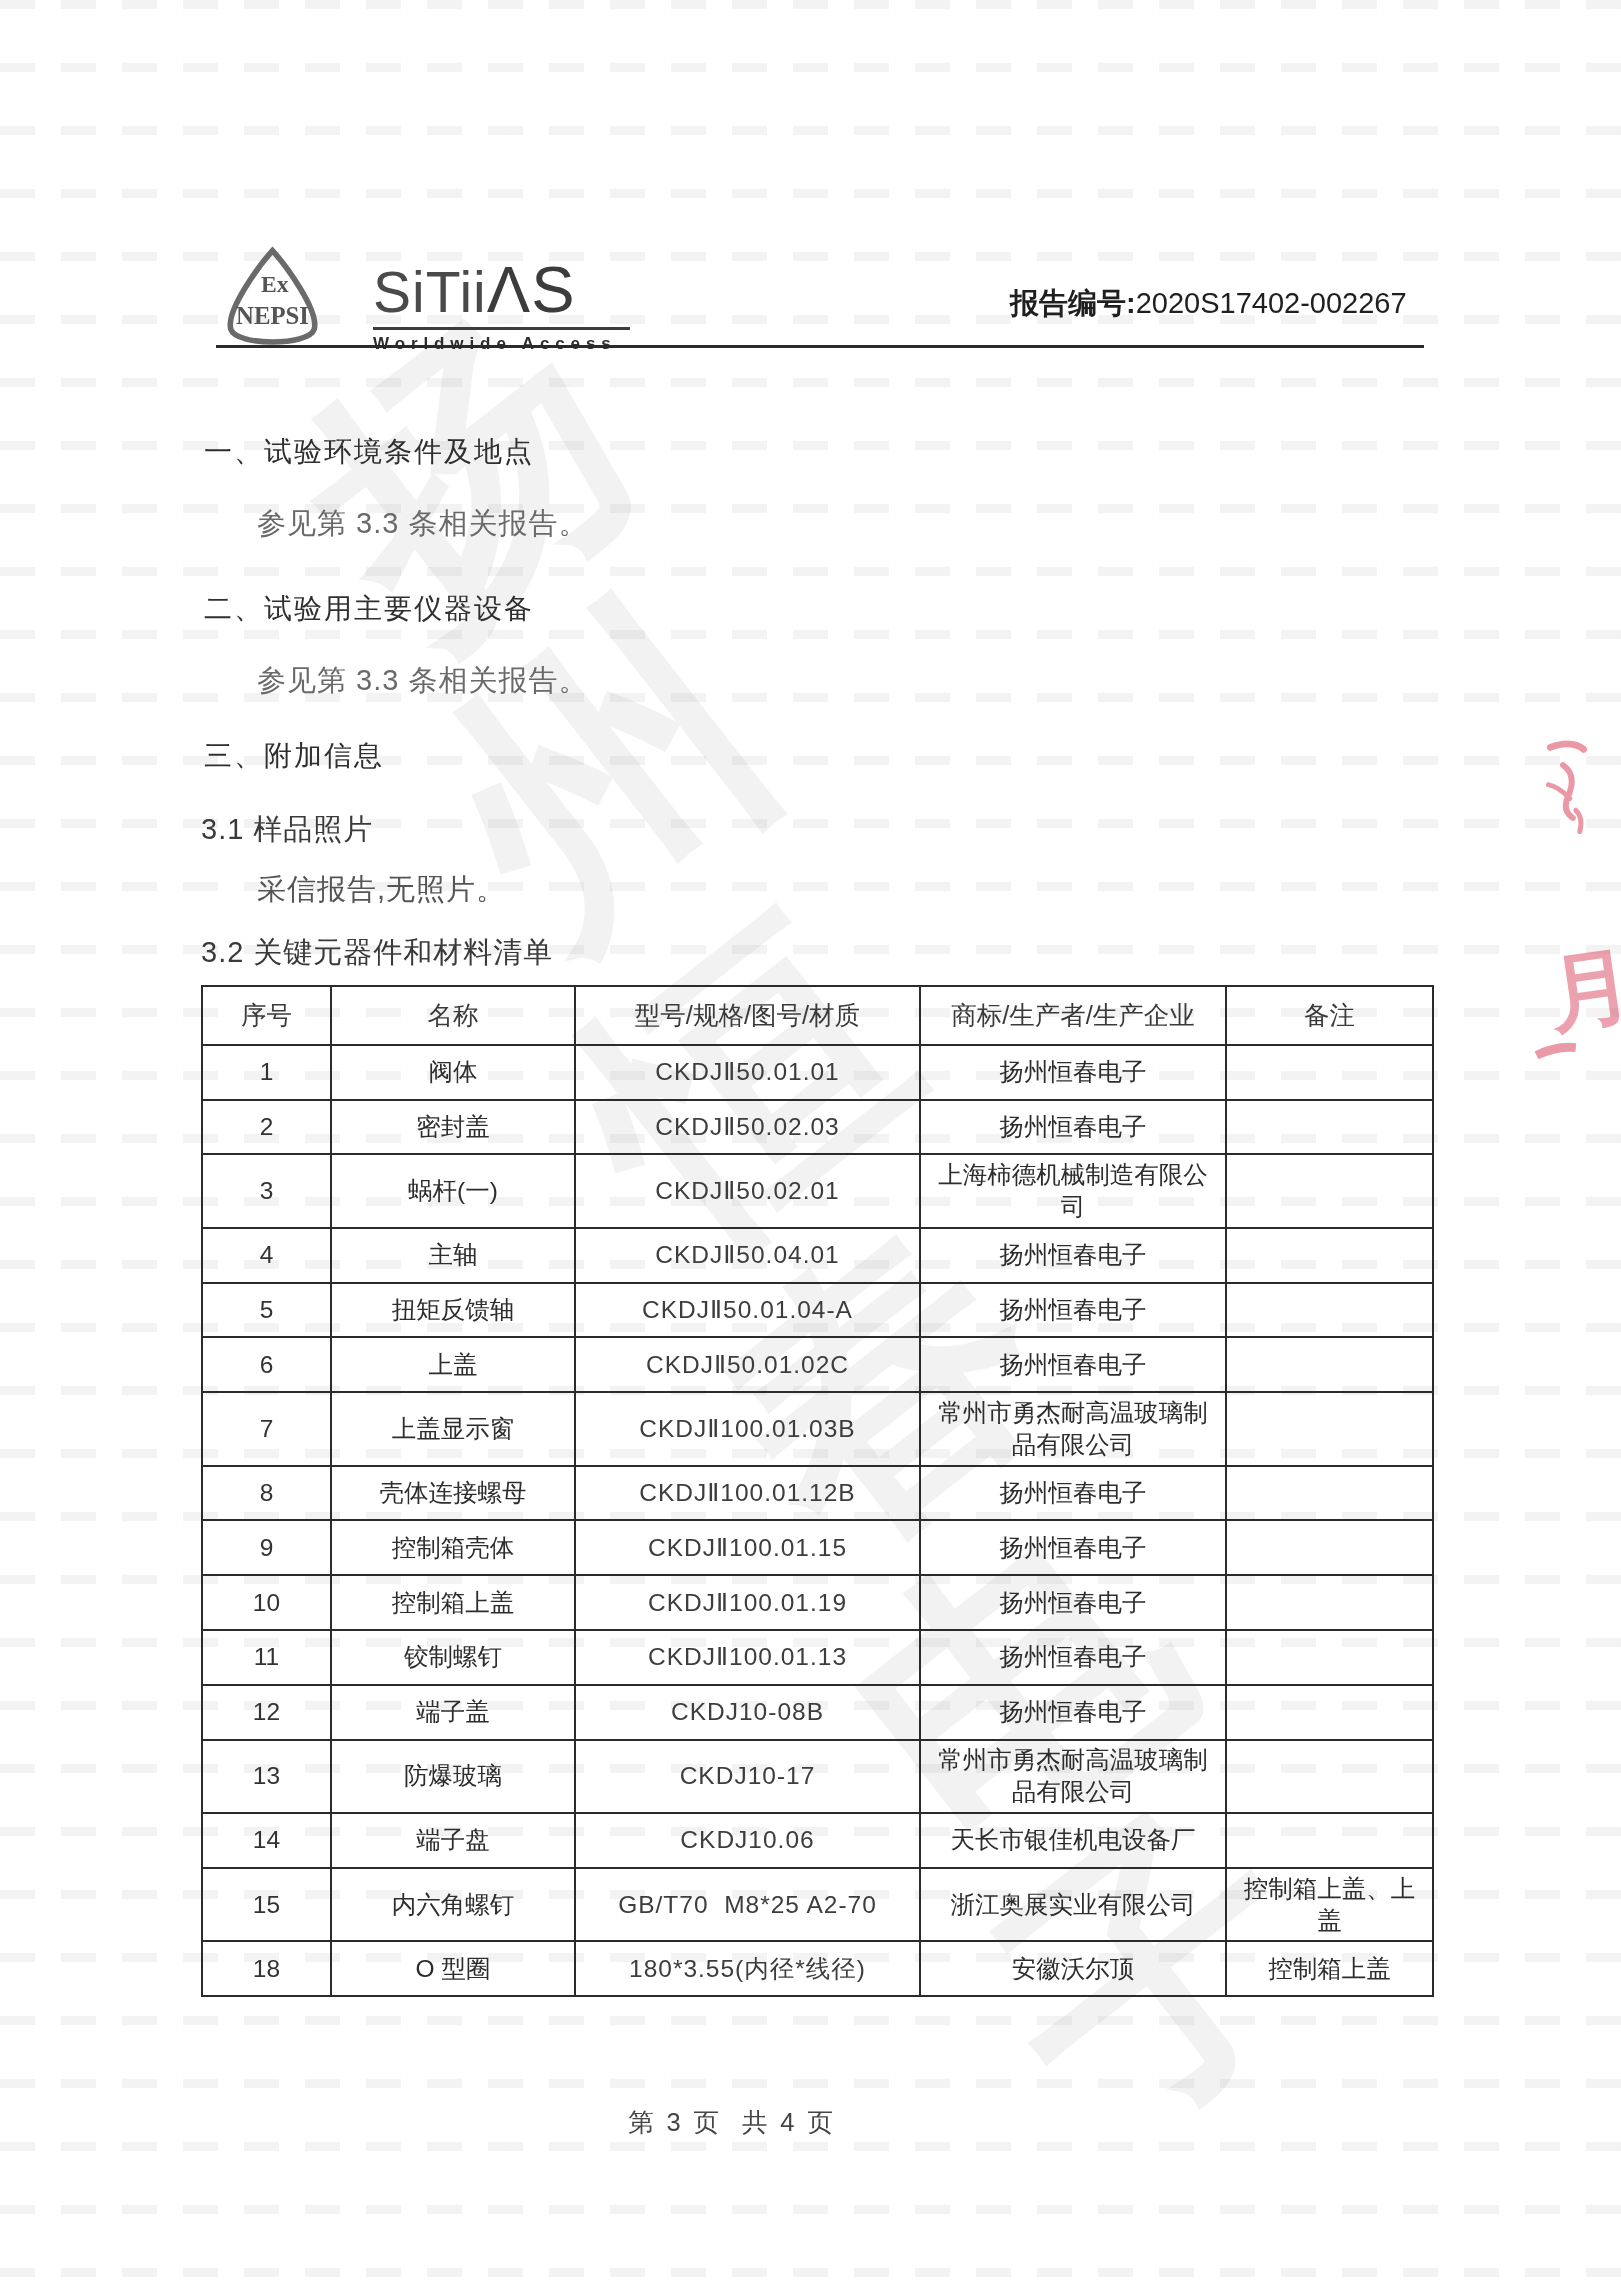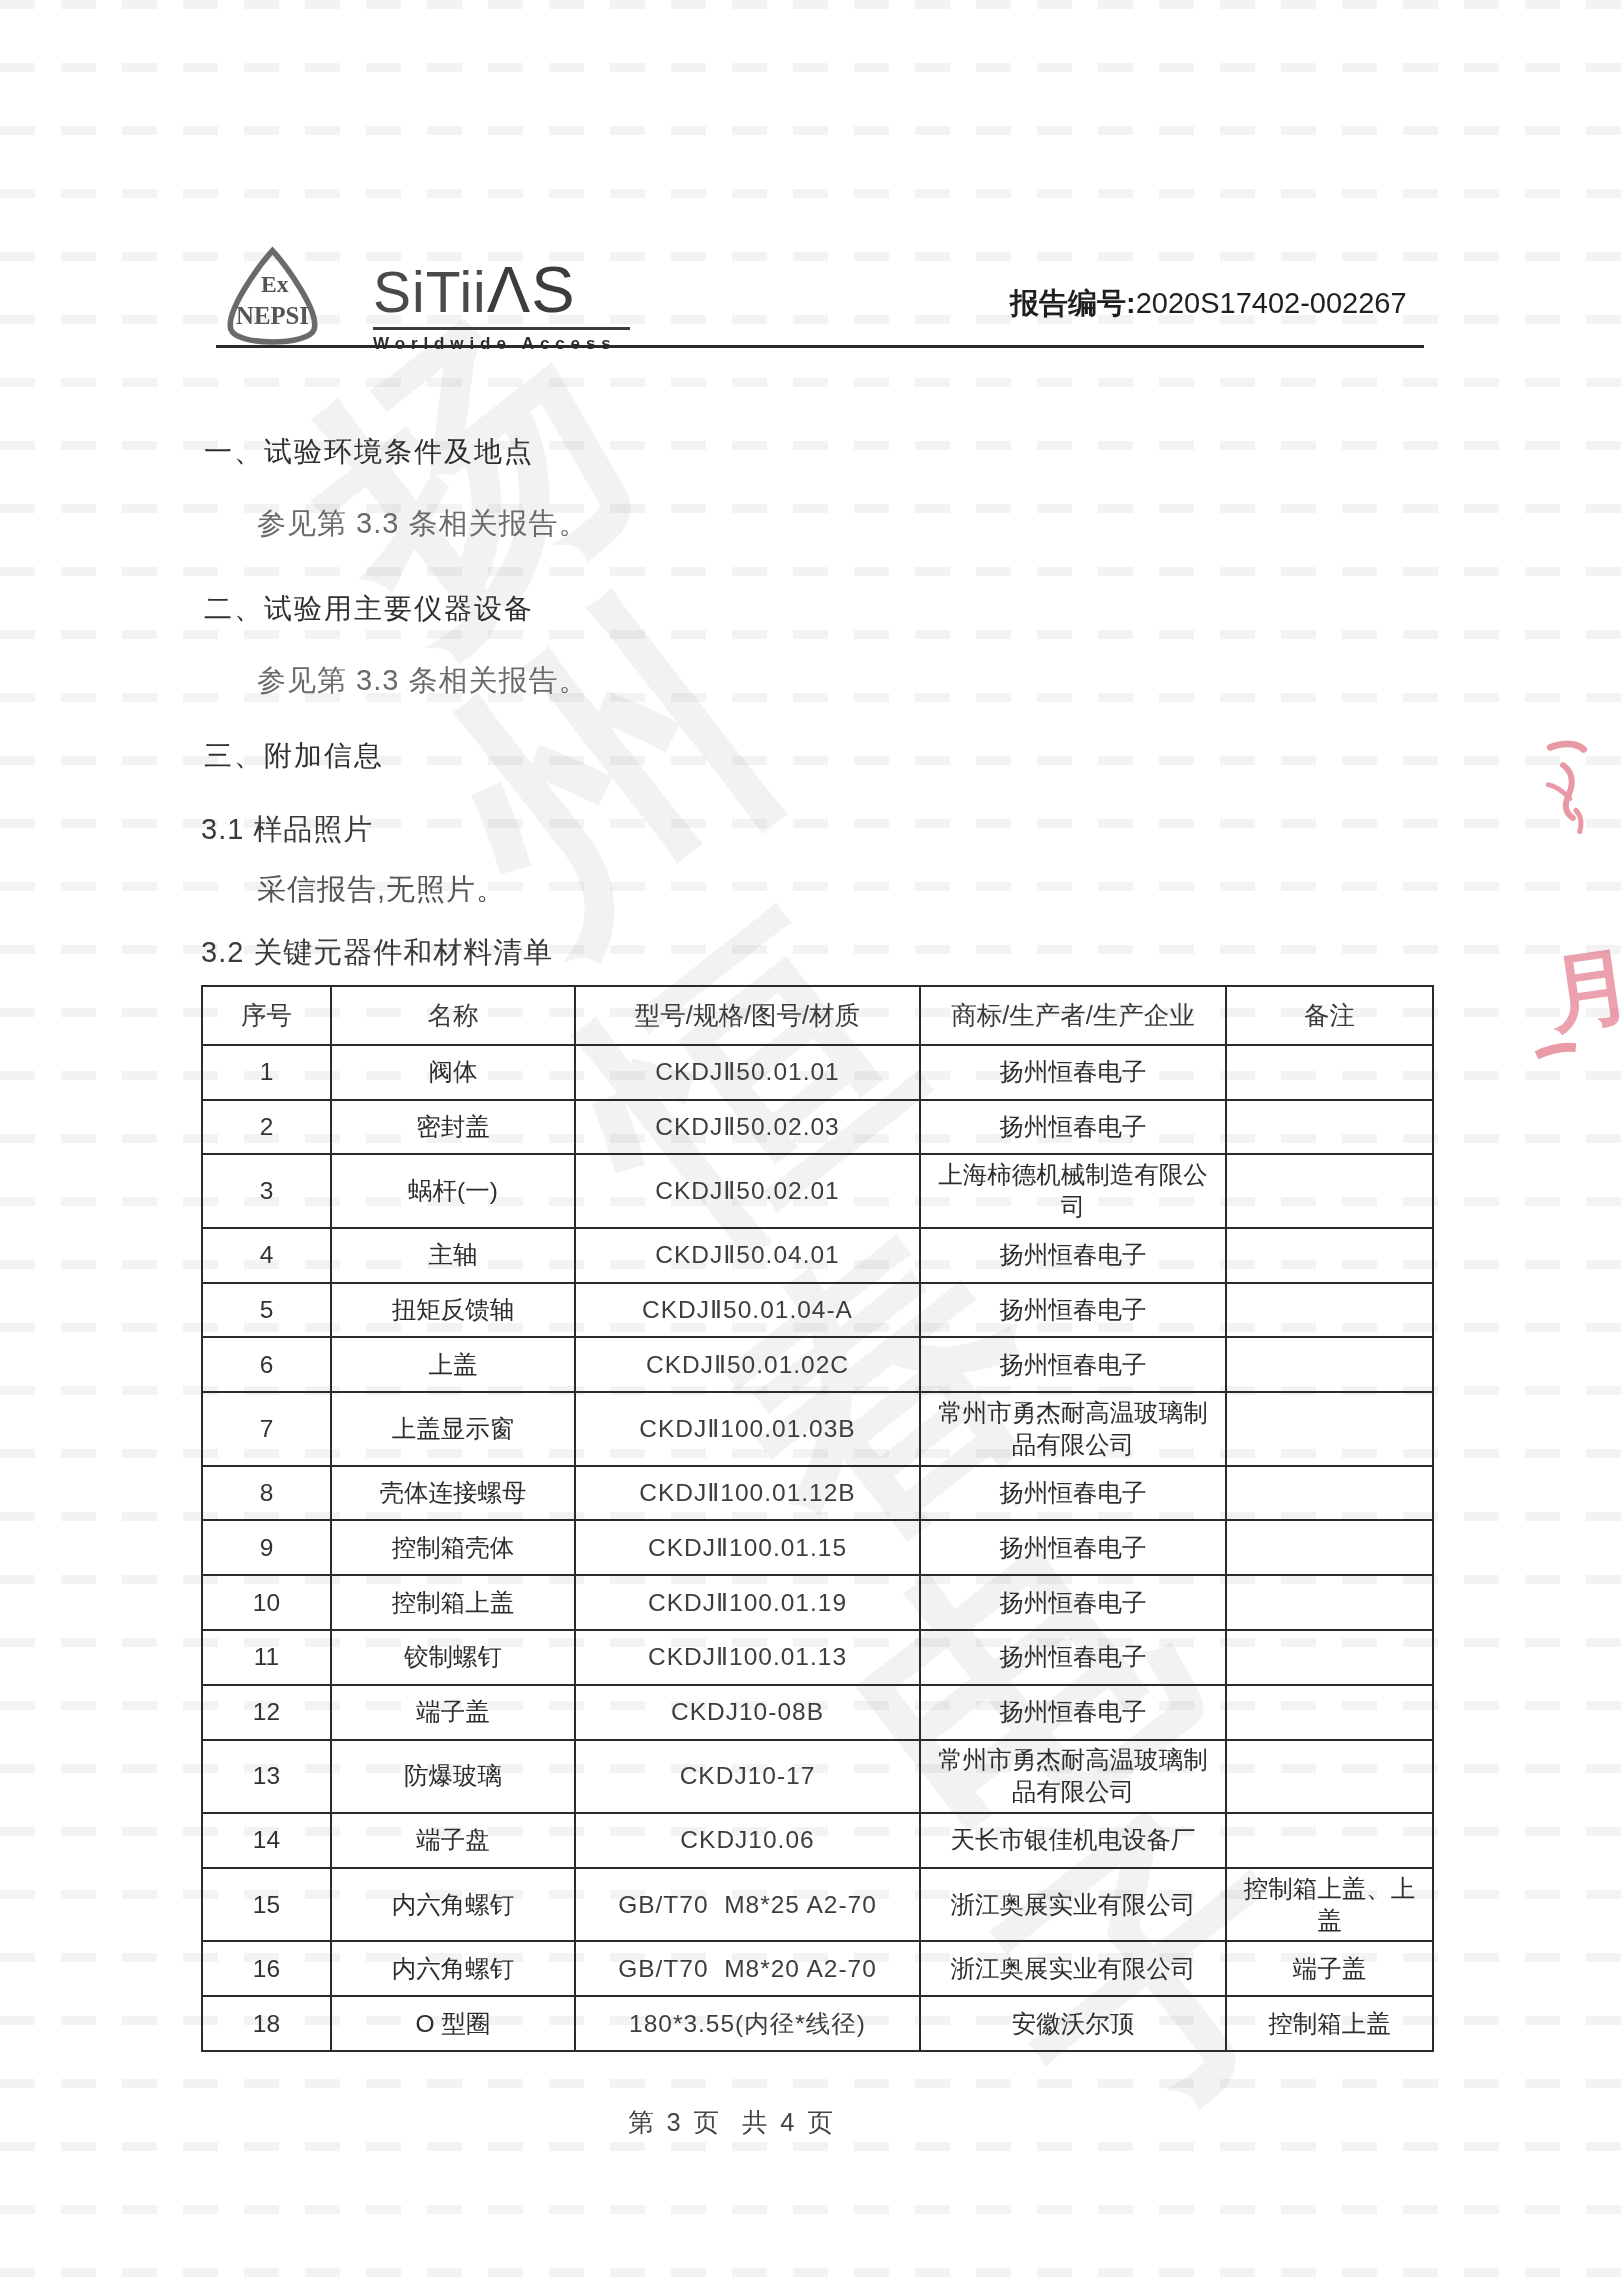--- a/index.html
+++ b/index.html
@@ -231,27 +231,20 @@
           <td class="c4"></td>
         </tr>
         <tr>
           <td class="c0">15</td>
           <td class="c1">内六角螺钉</td>
           <td class="c2">GB/T70  M8*25 A2-70</td>
           <td class="c3">浙江奥展实业有限公司</td>
           <td class="c4">控制箱上盖、上盖</td>
         </tr>
         <tr>
-          <td class="c0">16</td>
-          <td class="c1">内六角螺钉</td>
-          <td class="c2">GB/T70  M8*20 A2-70</td>
-          <td class="c3">浙江奥展实业有限公司</td>
-          <td class="c4">端子盖</td>
-        </tr>
-        <tr>
           <td class="c0">18</td>
           <td class="c1">O 型圈</td>
           <td class="c2">180*3.55(内径*线径)</td>
           <td class="c3">安徽沃尔顶</td>
           <td class="c4">控制箱上盖</td>
         </tr>
       </tbody>
   </table>
 
   <div class="abs footer">第 3 页  共 4 页</div>

